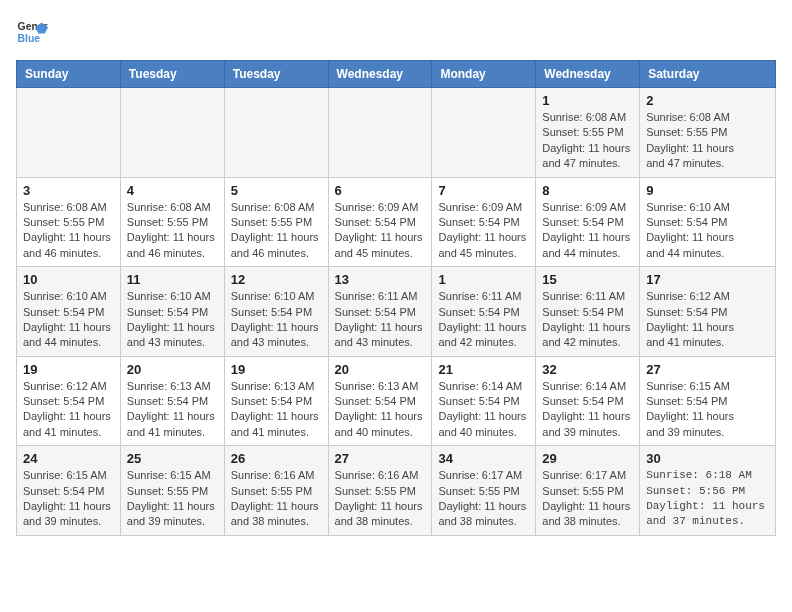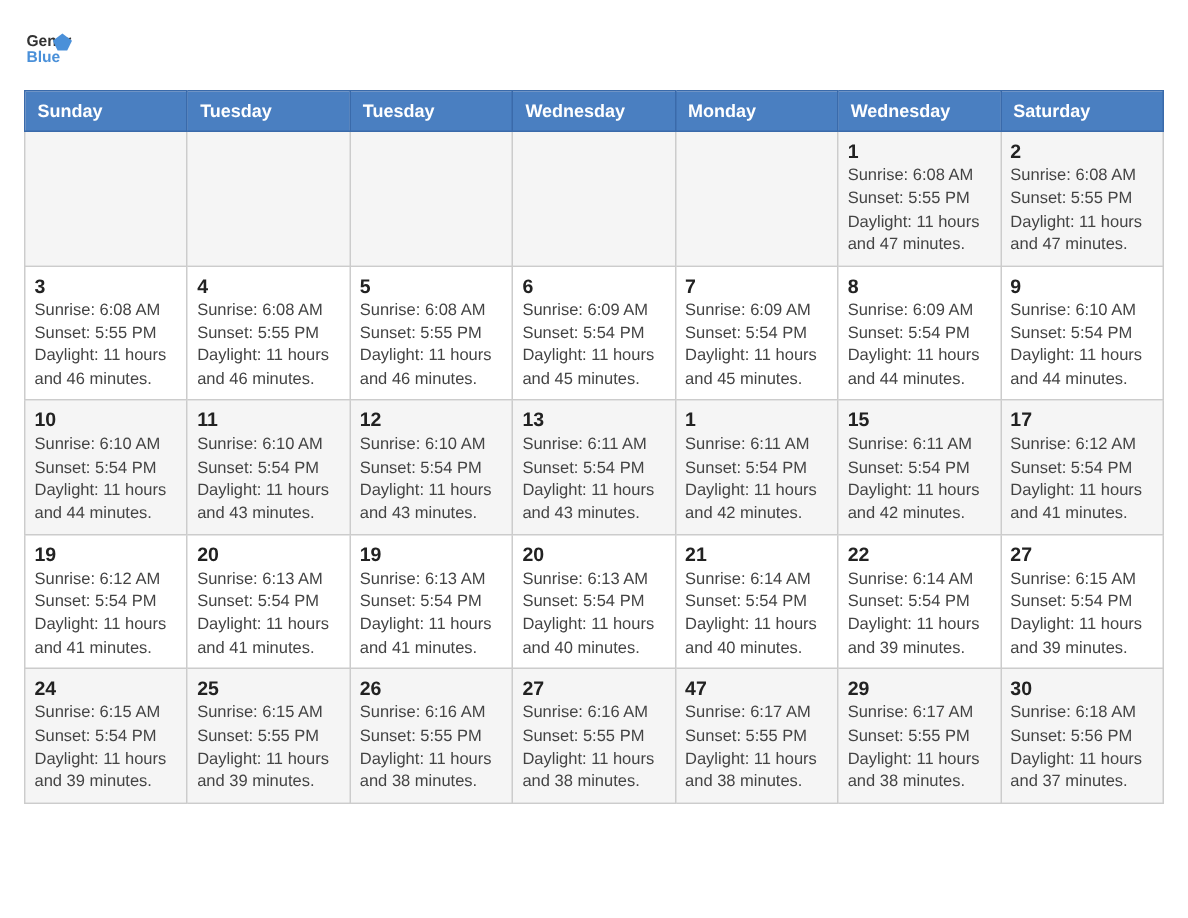--- a/index.html
+++ b/index.html
@@ -265,21 +265,21 @@
 and 40 minutes.</div>
         </td>
         <td>
           <span class="day-num">21</span>
           <div class="day-info" style="white-space: pre-line;">Sunrise: 6:14 AM
 Sunset: 5:54 PM
 Daylight: 11 hours
 and 40 minutes.</div>
         </td>
         <td>
-          <span class="day-num">22</span>
+          <span class="day-num">32</span>
           <div class="day-info" style="white-space: pre-line;">Sunrise: 6:14 AM
 Sunset: 5:54 PM
 Daylight: 11 hours
 and 39 minutes.</div>
         </td>
         <td>
           <span class="day-num">27</span>
           <div class="day-info" style="white-space: pre-line;">Sunrise: 6:15 AM
 Sunset: 5:54 PM
 Daylight: 11 hours
@@ -309,35 +309,35 @@
 and 38 minutes.</div>
         </td>
         <td>
           <span class="day-num">27</span>
           <div class="day-info" style="white-space: pre-line;">Sunrise: 6:16 AM
 Sunset: 5:55 PM
 Daylight: 11 hours
 and 38 minutes.</div>
         </td>
         <td>
-          <span class="day-num">47</span>
+          <span class="day-num">34</span>
           <div class="day-info" style="white-space: pre-line;">Sunrise: 6:17 AM
 Sunset: 5:55 PM
 Daylight: 11 hours
 and 38 minutes.</div>
         </td>
         <td>
           <span class="day-num">29</span>
           <div class="day-info" style="white-space: pre-line;">Sunrise: 6:17 AM
 Sunset: 5:55 PM
 Daylight: 11 hours
 and 38 minutes.</div>
         </td>
         <td>
           <span class="day-num">30</span>
-          <div class="day-info" style="white-space: pre-line;">Sunrise: 6:18 AM
+          <div class="day-info" style="white-space: pre-line; font-family: Liberation Mono, monospace;">Sunrise: 6:18 AM
 Sunset: 5:56 PM
 Daylight: 11 hours
 and 37 minutes.</div>
         </td>
       </tr>
     </tbody>
 </table>
 
 </body></html>

